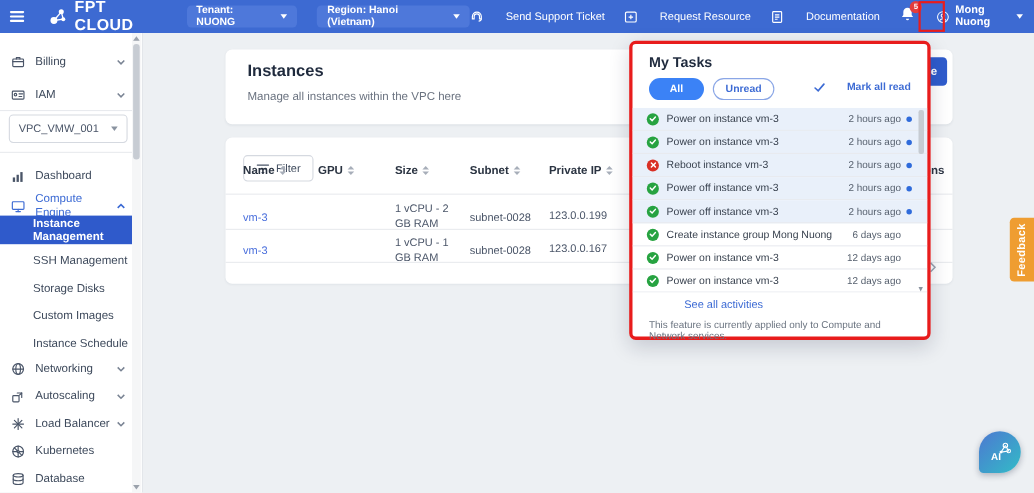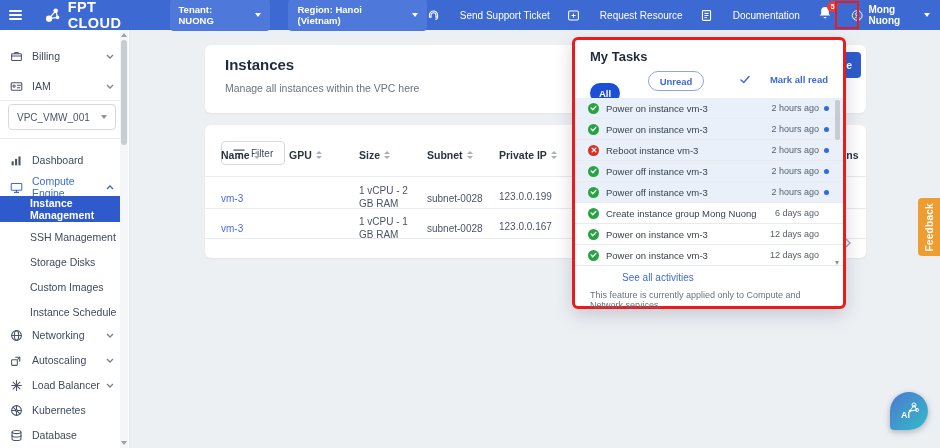--- a/index.html
+++ b/index.html
@@ -5,21 +5,21 @@
   * { margin:0; padding:0; box-sizing:border-box; }
   html,body { width:940px; height:448px; overflow:hidden; }
   body { font-family:"Liberation Sans", sans-serif; background:#edf0f3; position:relative; }
 
   
   .navbar { position:absolute; left:0; top:0; width:940px; height:30px; background:#3d6ad2; display:flex; align-items:center; z-index:10; color:#fff; }
   .hamburger { width:30px; height:30px; display:flex; flex-direction:column; justify-content:center; gap:2.5px; padding-left:9px; cursor:pointer; }
   .hamburger span { width:13px; height:1.8px; background:#fff; border-radius:1px; }
   .logo { display:flex; align-items:center; gap:5px; margin-left:14px; }
   .logo-text { font-size:14.5px; font-weight:800; letter-spacing:.4px; color:#fff; }
-  .nav-pill { margin-left:18px; background:#4e78da; border-radius:4px; height:32px; display:flex; align-items:center; gap:8px; padding:0 9px; font-size:9.5px; font-weight:bold; color:#fff; cursor:pointer; }
+  .nav-pill { margin-left:18px; background:#4e78da; border-radius:4px; height:20px; display:flex; align-items:center; gap:8px; padding:0 9px; font-size:9.5px; font-weight:bold; color:#fff; cursor:pointer; }
   .caret-down { width:0; height:0; border-left:3.5px solid transparent; border-right:3.5px solid transparent; border-top:4px solid #fff; }
   .nav-right { margin-left:auto; display:flex; align-items:center; gap:17px; padding-right:10px; }
   .nav-link { display:flex; align-items:center; gap:20px; font-size:10px; color:#fff; cursor:pointer; white-space:nowrap; }
   .bell-wrap { position:relative; width:20px; height:22px; cursor:pointer; }
   .badge { position:absolute; top:-3px; right:-4px; background:#e33d3d; color:#fff; font-size:7px; font-weight:bold; min-width:11px; height:11px; border-radius:6px; display:flex; align-items:center; justify-content:center; }
   .user { display:flex; align-items:center; gap:5px; font-size:10px; font-weight:bold; cursor:pointer; }
 
   
   .bell-annotation { position:absolute; left:835px; top:1px; width:24px; height:28px; border:2px solid #e81c1c; z-index:30; pointer-events:none; }
 
@@ -62,21 +62,21 @@
   .sort .dn { border-top:3.5px solid #a7aeb9; }
   .tdiv { position:absolute; left:0; width:661px; height:1px; background:#e8eaee; }
   .cell { position:absolute; font-size:10px; color:#4a5568; }
   .cell.link { color:#4a6fdc; cursor:pointer; }
   .pag-next { position:absolute; right:10px; top:110px; width:16px; height:16px; display:flex; align-items:center; justify-content:center; cursor:pointer; }
 
   
   .tasks-panel { position:absolute; left:572px; top:37px; width:274px; height:272px; background:#fff; border:3px solid #e81c1c; border-radius:6px; box-shadow:0 6px 18px rgba(20,30,60,.18); z-index:20; }
   .tp-title { position:absolute; left:15px; top:9px; font-size:13px; font-weight:bold; color:#1f2a3d; }
   .pill { position:absolute; top:31px; height:20px; border-radius:10px; font-size:9.5px; font-weight:bold; display:flex; align-items:center; justify-content:center; cursor:pointer; }
-  .pill.all { left:15px; width:30px; background:#1d4ed8; color:#fff;margin-top:12px; }
+  .pill.all { left:15px; width:50px; background:#3b82f6; color:#fff; }
   .pill.unread { left:73px; width:56px; background:#fff; color:#3d6bd4; border:1px solid #8aa6e6; }
   .mark-read { position:absolute; right:15px; top:34px; font-size:9.5px; font-weight:bold; color:#3d6bd4; display:flex; align-items:center; gap:20px; cursor:pointer; }
   .task-list { position:absolute; left:0; top:58px; width:268px; height:168px; overflow:hidden; }
   .task-row { position:relative; height:21px; display:flex; align-items:center; padding:0 14px 0 13px; border-bottom:1px solid #e8eaef; }
   .task-row.unread { background:#e9f0fa; }
   .task-row .txt { margin-left:7px; font-size:9.5px; color:#39424f; flex:1; white-space:nowrap; overflow:hidden; }
   .task-row .time { font-size:9px; color:#555f6d; white-space:nowrap; }
   .task-row .dot { width:5px; height:5px; border-radius:50%; background:#2f6bdb; margin-left:5px; }
   .task-row .dot.hidden { visibility:hidden; }
   .tl-scroll { position:absolute; right:2px; top:58px; width:6px; height:168px; }

